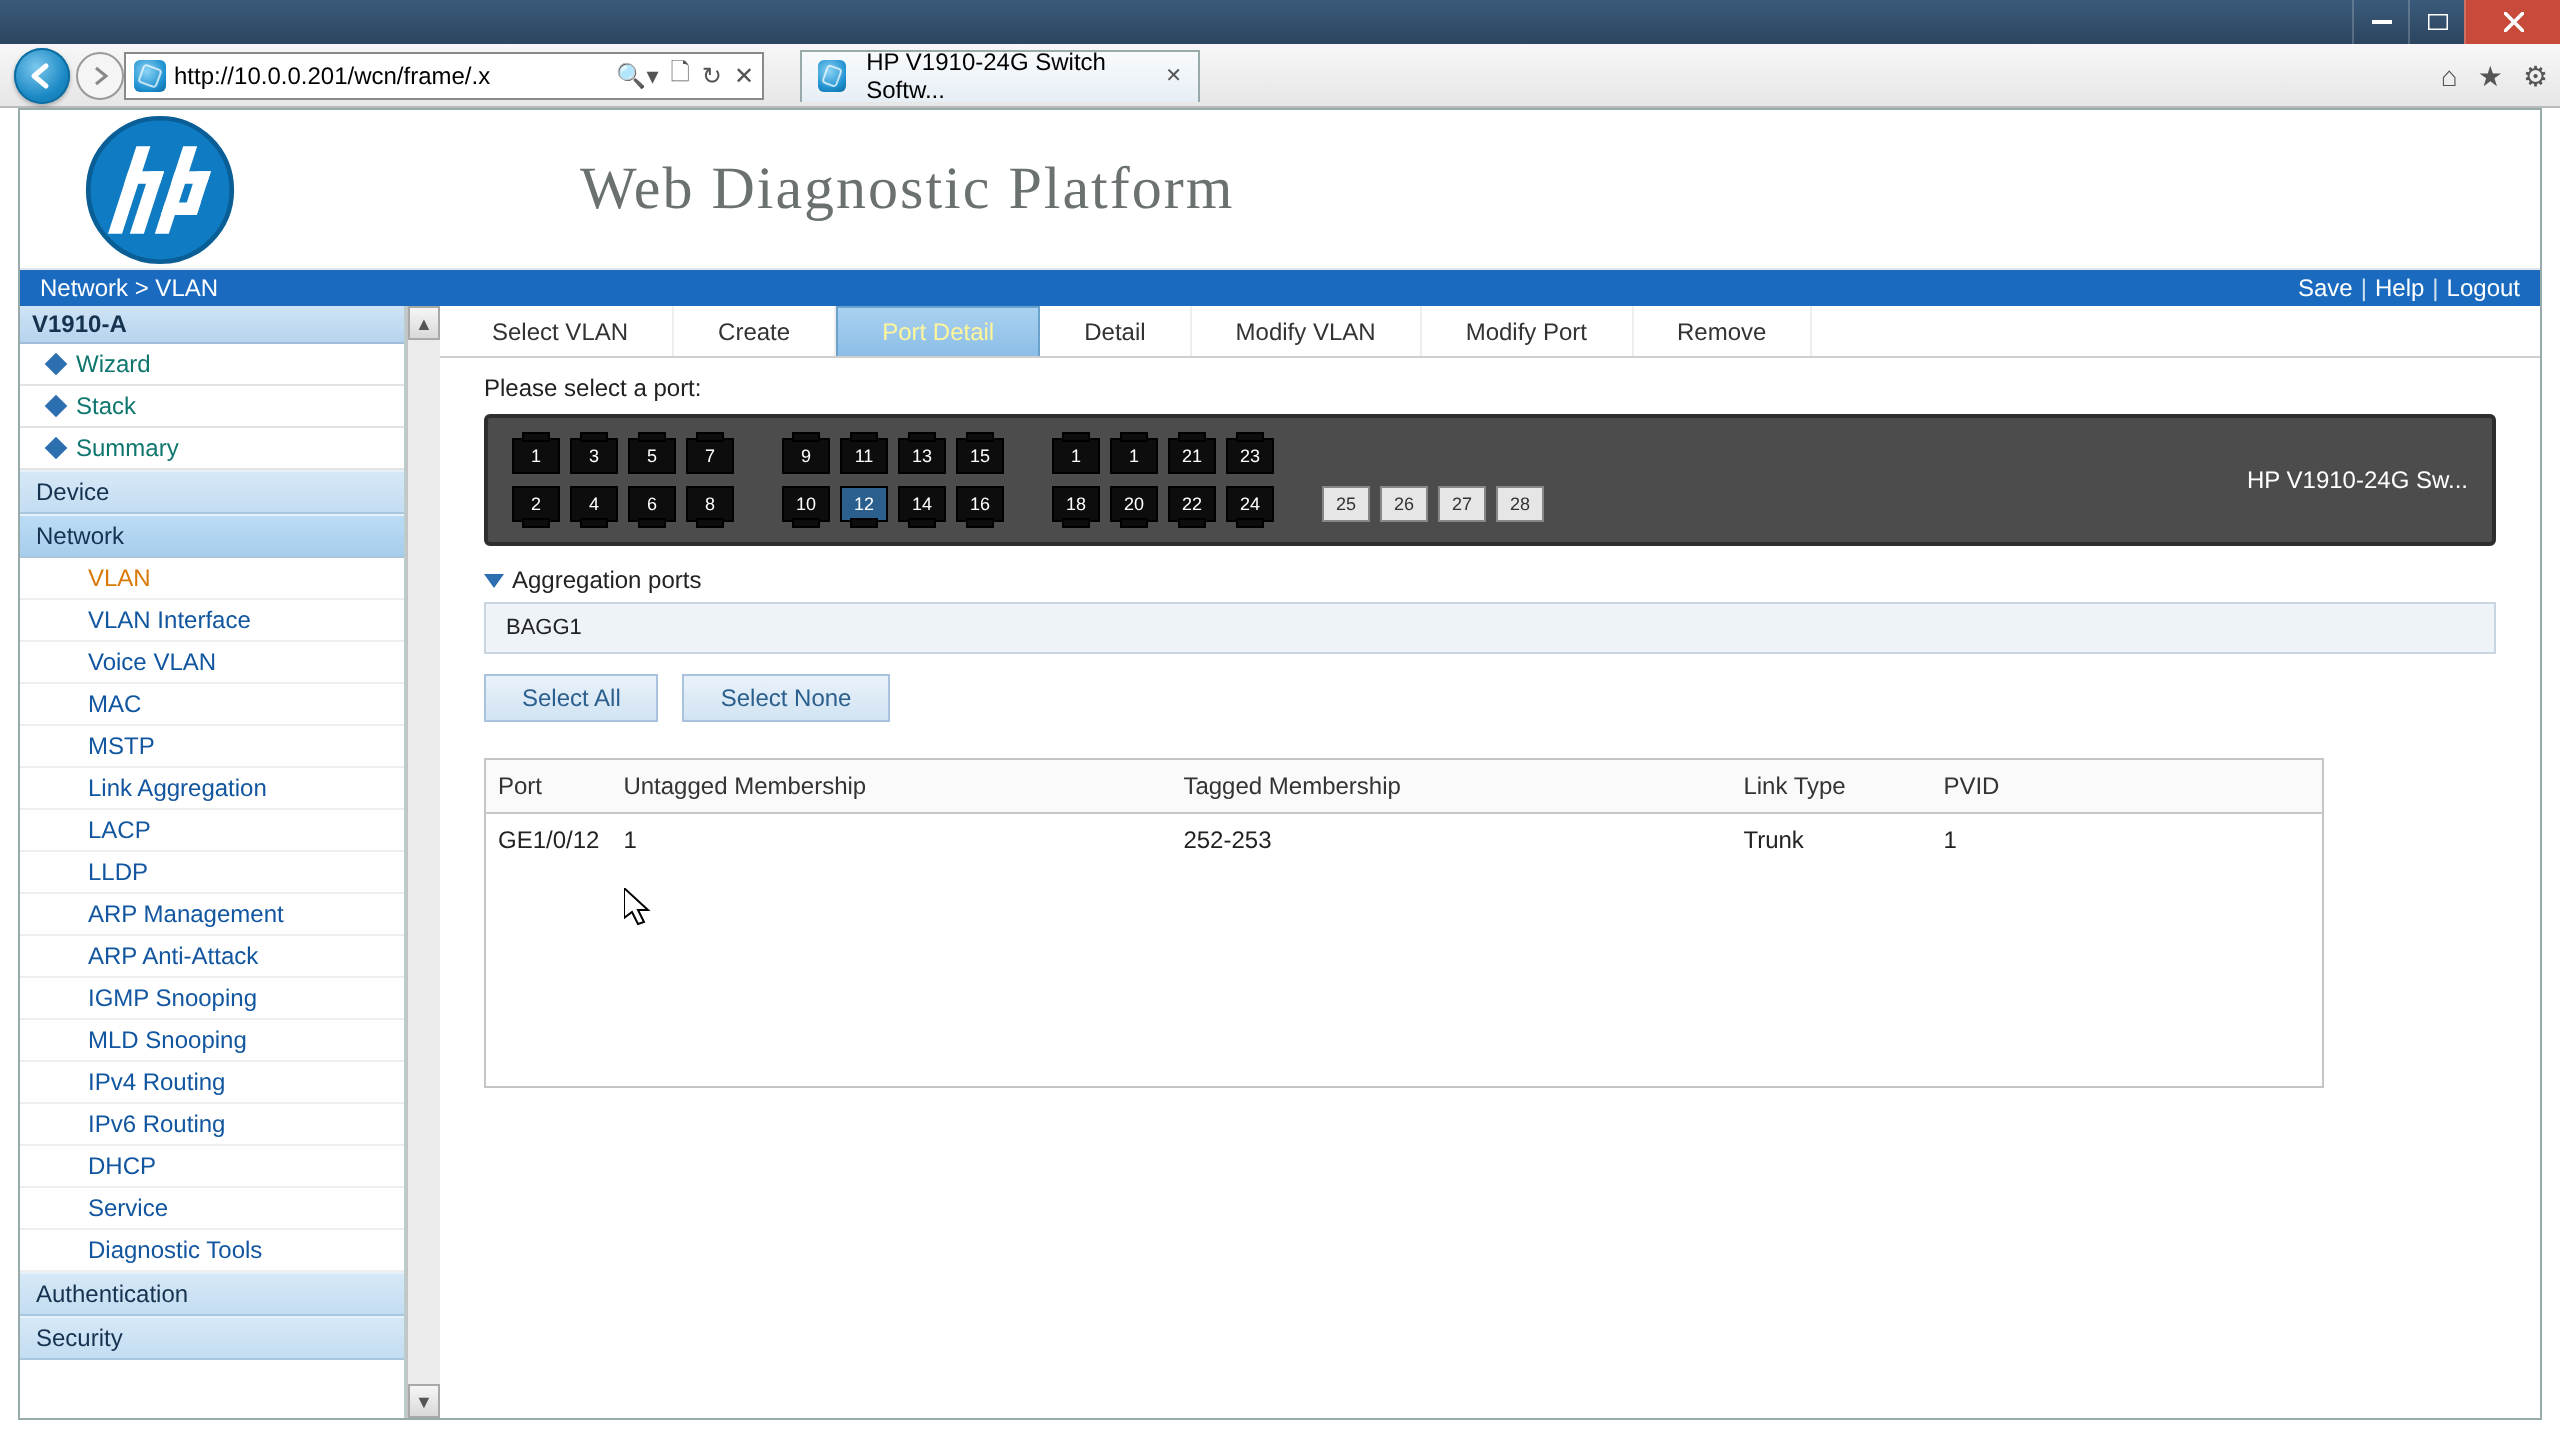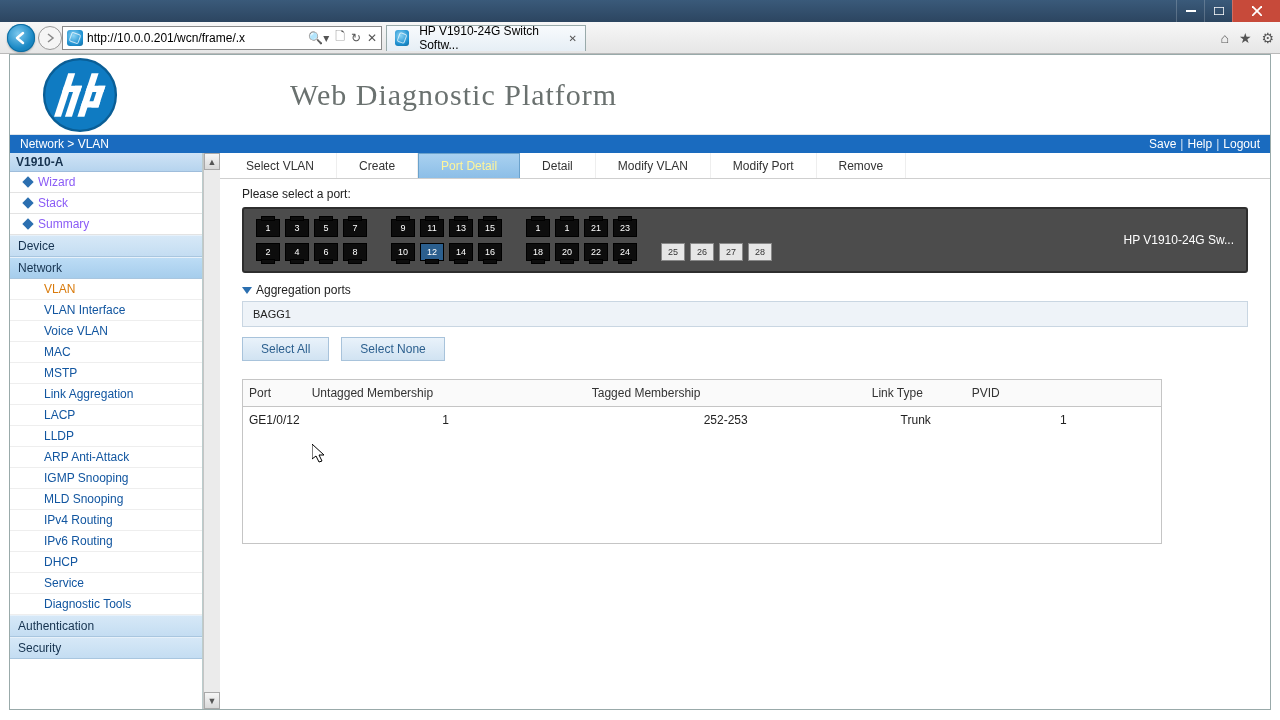--- a/index.html
+++ b/index.html
@@ -13,21 +13,21 @@
 
 
 .ie-bar { height: 32px; background: linear-gradient(#f7f7f7,#e6e6e6); border-bottom:1px solid #b9b9b9; display:flex; align-items:center; padding:0 6px 0 4px; gap:0; }
 .ie-nav { width:34px; height:28px; display:flex; align-items:center; justify-content:center;}
 .ie-back-circle { width:28px; height:28px; border-radius:50%; background: radial-gradient(circle at 40% 35%, #7cc8ee, #1a88c4 60%, #1574aa); display:flex; align-items:center; justify-content:center; box-shadow: inset 0 0 0 1px #0d6ca0, 0 1px 2px rgba(0,0,0,.3);}
 .ie-fwd { width:24px; height:24px; border-radius:50%; border:1px solid #999; background:#f5f5f5; display:flex; align-items:center; justify-content:center; color:#888;}
 .addr { flex:0 0 320px; height:24px; border:1px solid #8a8a8a; background:#fff; display:flex; align-items:center; font-size:12px; padding:0 4px; }
 .addr-icon { width:16px; height:16px; margin-right:4px; display:inline-block; background: radial-gradient(circle at 40% 35%, #8cd4f5, #1e90d0 65%, #106a9e); border-radius:3px; position:relative;}
 .addr-icon::before { content:""; position:absolute; inset:3px; border:1px solid rgba(255,255,255,.7); border-radius:2px; transform:rotate(20deg);}
 .addr-tools { margin-left:auto; display:flex; align-items:center; gap:6px; color:#555; font-size:12px;}
-.tab-strip { display:flex; margin-left:4px; flex:1;}
+.tab-strip { display:flex; margin-left:18px; flex:1;}
 .tab { height:26px; border:1px solid #9aa; border-bottom:none; background:linear-gradient(#f8fbfd,#e6eef5); display:flex; align-items:center; padding:0 8px; font-size:12px; gap:6px; max-width:200px;}
 .tab-close { color:#555; font-size:10px;}
 .ie-right-icons { margin-left:auto; display:flex; gap:10px; color:#555; font-size:14px; align-items:center;}
 
 
 .page { position:absolute; left:9px; right:9px; top:54px; bottom:10px; border:1px solid #9aa; background:#fff; display:flex; flex-direction:column;}
 
 .banner { height: 80px; display:flex; align-items:center; padding-left:30px; border-bottom:1px solid #dfe5ea;}
 .hp-logo { width:80px; height:80px; display:flex; align-items:center; justify-content:center;}
 .banner-title { margin-left: 170px; font-family: Georgia, 'Times New Roman', serif; font-size:30px; color:#6a716f; letter-spacing:1px;}
@@ -42,21 +42,21 @@
 .sidebar-wrap { width:210px; display:flex; position:relative;}
 .sidebar { flex:1; overflow:hidden; border-right:1px solid #bcc; background:#fff; font-size:12px;}
 .scroll-vert { width:17px; background:#ebebeb; border-left:1px solid #c5c5c5; position:relative;}
 .scroll-btn { height:17px; background:linear-gradient(#f6f6f6,#d9d9d9); border:1px solid #a9a9a9; display:flex; align-items:center; justify-content:center; color:#555; font-size:9px;}
 .scroll-btn.top{ position:absolute; top:0; left:0; right:0;}
 .scroll-btn.bot{ position:absolute; bottom:0; left:0; right:0;}
 
 .side-head { background:linear-gradient(#cfe3f6,#b6d4ee); padding:2px 6px; border-bottom:1px solid #9fbddb; color:#15324f; font-weight:bold;}
 .side-group { background:linear-gradient(#d6e8f7,#c4ddf2); padding:3px 8px; border-top:1px solid #e7f1fa; border-bottom:1px solid #a9c6df; color:#15324f; cursor:pointer;}
 .side-group.sel { background:linear-gradient(#bcdcf5,#a6cdec);}
-.side-top { display:flex; align-items:center; gap:6px; padding:3px 6px 3px 14px; border-bottom:1px solid #e3e3e3; color:#8b5cf6; cursor:pointer;}
+.side-top { display:flex; align-items:center; gap:6px; padding:3px 6px 3px 14px; border-bottom:1px solid #e3e3e3; color:#0f766e; cursor:pointer;}
 .side-top .dia { width:8px; height:8px; background:#2b6fb0; transform:rotate(45deg);}
 .side-sub { padding:3px 6px 3px 34px; border-bottom:1px solid #eee; color:#1256a0; cursor:pointer;}
 .side-sub.active { color:#d97a0a;}
 
 .content { flex:1; padding:0; overflow:hidden; display:flex; flex-direction:column;}
 .tabbar { display:flex; border-bottom:1px solid #cfcfcf; background:#fff; margin: 0; height:26px; align-items:stretch; padding: 0 4px;}
 .tabbar .tabi { padding:0 22px; font-size:12px; color:#333; display:flex; align-items:center; cursor:pointer; border-right:1px solid #eee;}
 .tabbar .tabi.active { background:linear-gradient(#a9d1f0,#8cbee7); color:#fff59a; border:1px solid #6ba2cc; border-bottom:none;}
 
 .inner { padding:8px 22px; font-size:12px; color:#222;}
@@ -76,21 +76,21 @@
 
 .agg-head { margin-top:10px; display:flex; align-items:center; gap:4px; color:#222; font-size:12px;}
 .tri { width:0;height:0;border-left:5px solid transparent; border-right:5px solid transparent; border-top:7px solid #2b6fb0;}
 .agg-box { margin-top:4px; border:1px solid #c9d6e2; background:#eef3f8; padding:6px 10px; font-size:11px;}
 .sel-btns { margin-top:10px; display:flex; gap:12px;}
 .sel-btn { background:linear-gradient(#e9f2fa,#d1e3f2); border:1px solid #a8c3db; padding:4px 18px; font-size:12px; color:#2b5f8e; cursor:pointer;}
 
 .ptable { margin-top:18px; border:1px solid #c5c5c5; border-top:none; width: 920px;}
 .ptable table { width:100%; border-collapse:collapse; font-size:12px;}
 .ptable th { text-align:left; font-weight:normal; color:#333; padding:6px 6px; border-bottom:1px solid #c5c5c5; border-top:1px solid #c5c5c5; background:#fafafa;}
-.ptable td { padding:6px 6px; color:#222;text-align:center;}
+.ptable td { padding:6px 6px; color:#222;}
 .ptable .tbody-space { height:110px;}
 
 .footer { text-align:center; font-size:12px; color:#222; padding:5px 0; border-top:1px solid #d6d6d6;}
 
 .cursor { position:absolute; left:312px; top:444px; pointer-events:none;}
 </style>
 </head>
 <body>
 
 <div class="win-titlebar">
@@ -200,20 +200,21 @@
         <div class="side-group sel">Network</div>
         <div id="network-subs">
             <div class="side-sub active">VLAN</div>
             <div class="side-sub">VLAN Interface</div>
             <div class="side-sub">Voice VLAN</div>
             <div class="side-sub">MAC</div>
             <div class="side-sub">MSTP</div>
             <div class="side-sub">Link Aggregation</div>
             <div class="side-sub">LACP</div>
             <div class="side-sub">LLDP</div>
+            <div class="side-sub">ARP Management</div>
             <div class="side-sub">ARP Anti-Attack</div>
             <div class="side-sub">IGMP Snooping</div>
             <div class="side-sub">MLD Snooping</div>
             <div class="side-sub">IPv4 Routing</div>
             <div class="side-sub">IPv6 Routing</div>
             <div class="side-sub">DHCP</div>
             <div class="side-sub">Service</div>
             <div class="side-sub">Diagnostic Tools</div>
           </div>
         <div class="side-group">Authentication</div>

